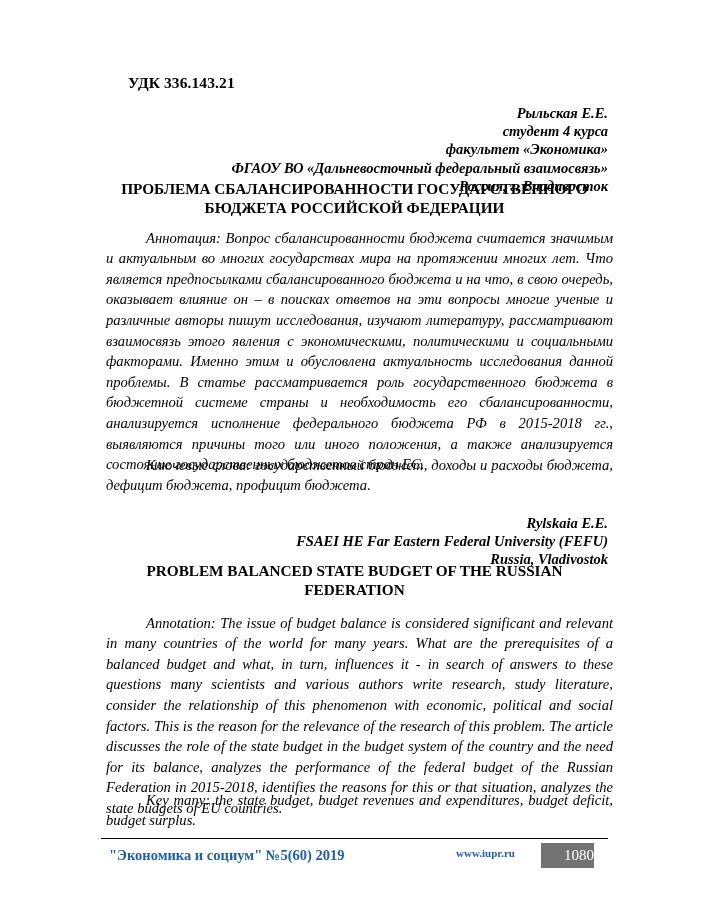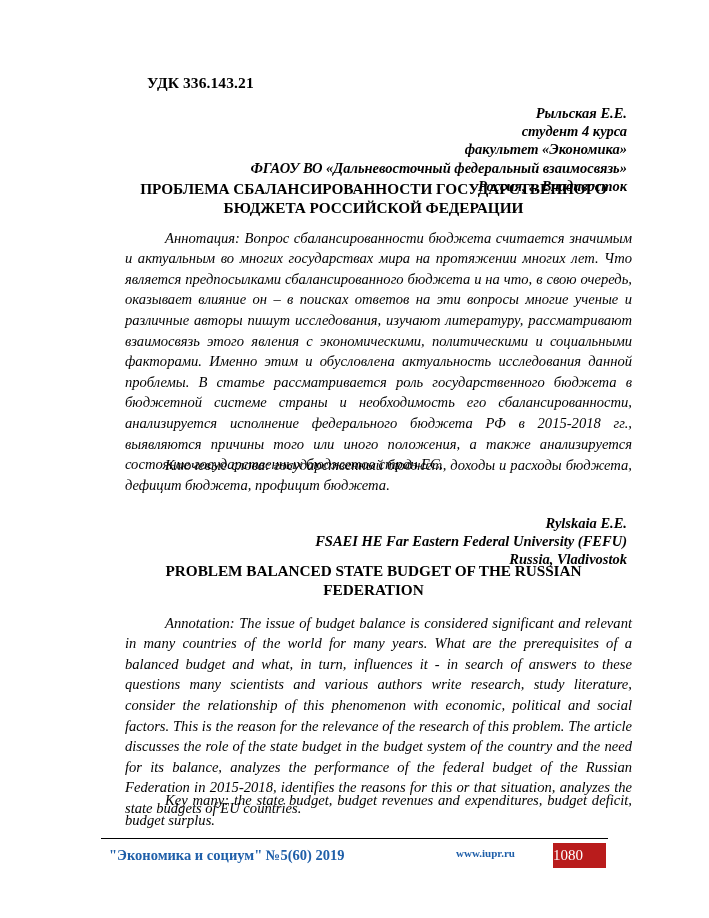--- a/index.html
+++ b/index.html
@@ -16,21 +16,20 @@
     color: #000000;
     overflow: hidden;
   }
 
   .page {
     position: absolute;
     left: 101px;
     top: 0;
     width: 507px;
     height: 918px;
-    margin-left: 19px;
   }
 
   
   .udk {
     position: absolute;
     left: 27px;
     top: 74px;
     font-size: 15.5px;
     font-weight: bold;
     letter-spacing: 0.1px;
@@ -115,30 +114,30 @@
     left: 355px;
     top: 2px;
     font-family: "Liberation Serif", "DejaVu Serif", serif;
     font-size: 11px;
     font-weight: bold;
     color: #1f5fa9;
     white-space: nowrap;
   }
   .footer-page {
     position: absolute;
-    left: 452px;
+    left: 440px;
     top: -2px;
     width: 53px;
     height: 25px;
-    background: #b91c1c;
+    background: #737373;
     color: #ffffff;
     font-family: "Liberation Serif", "DejaVu Serif", serif;
     font-size: 15px;
     line-height: 25px;
-    text-align: left;
+    text-align: right;
   }
 </style>
 </head>
 <body>
 
 <div class="page">
 
   <div class="udk">УДК 336.143.21</div>
 
   <div class="author-block">

